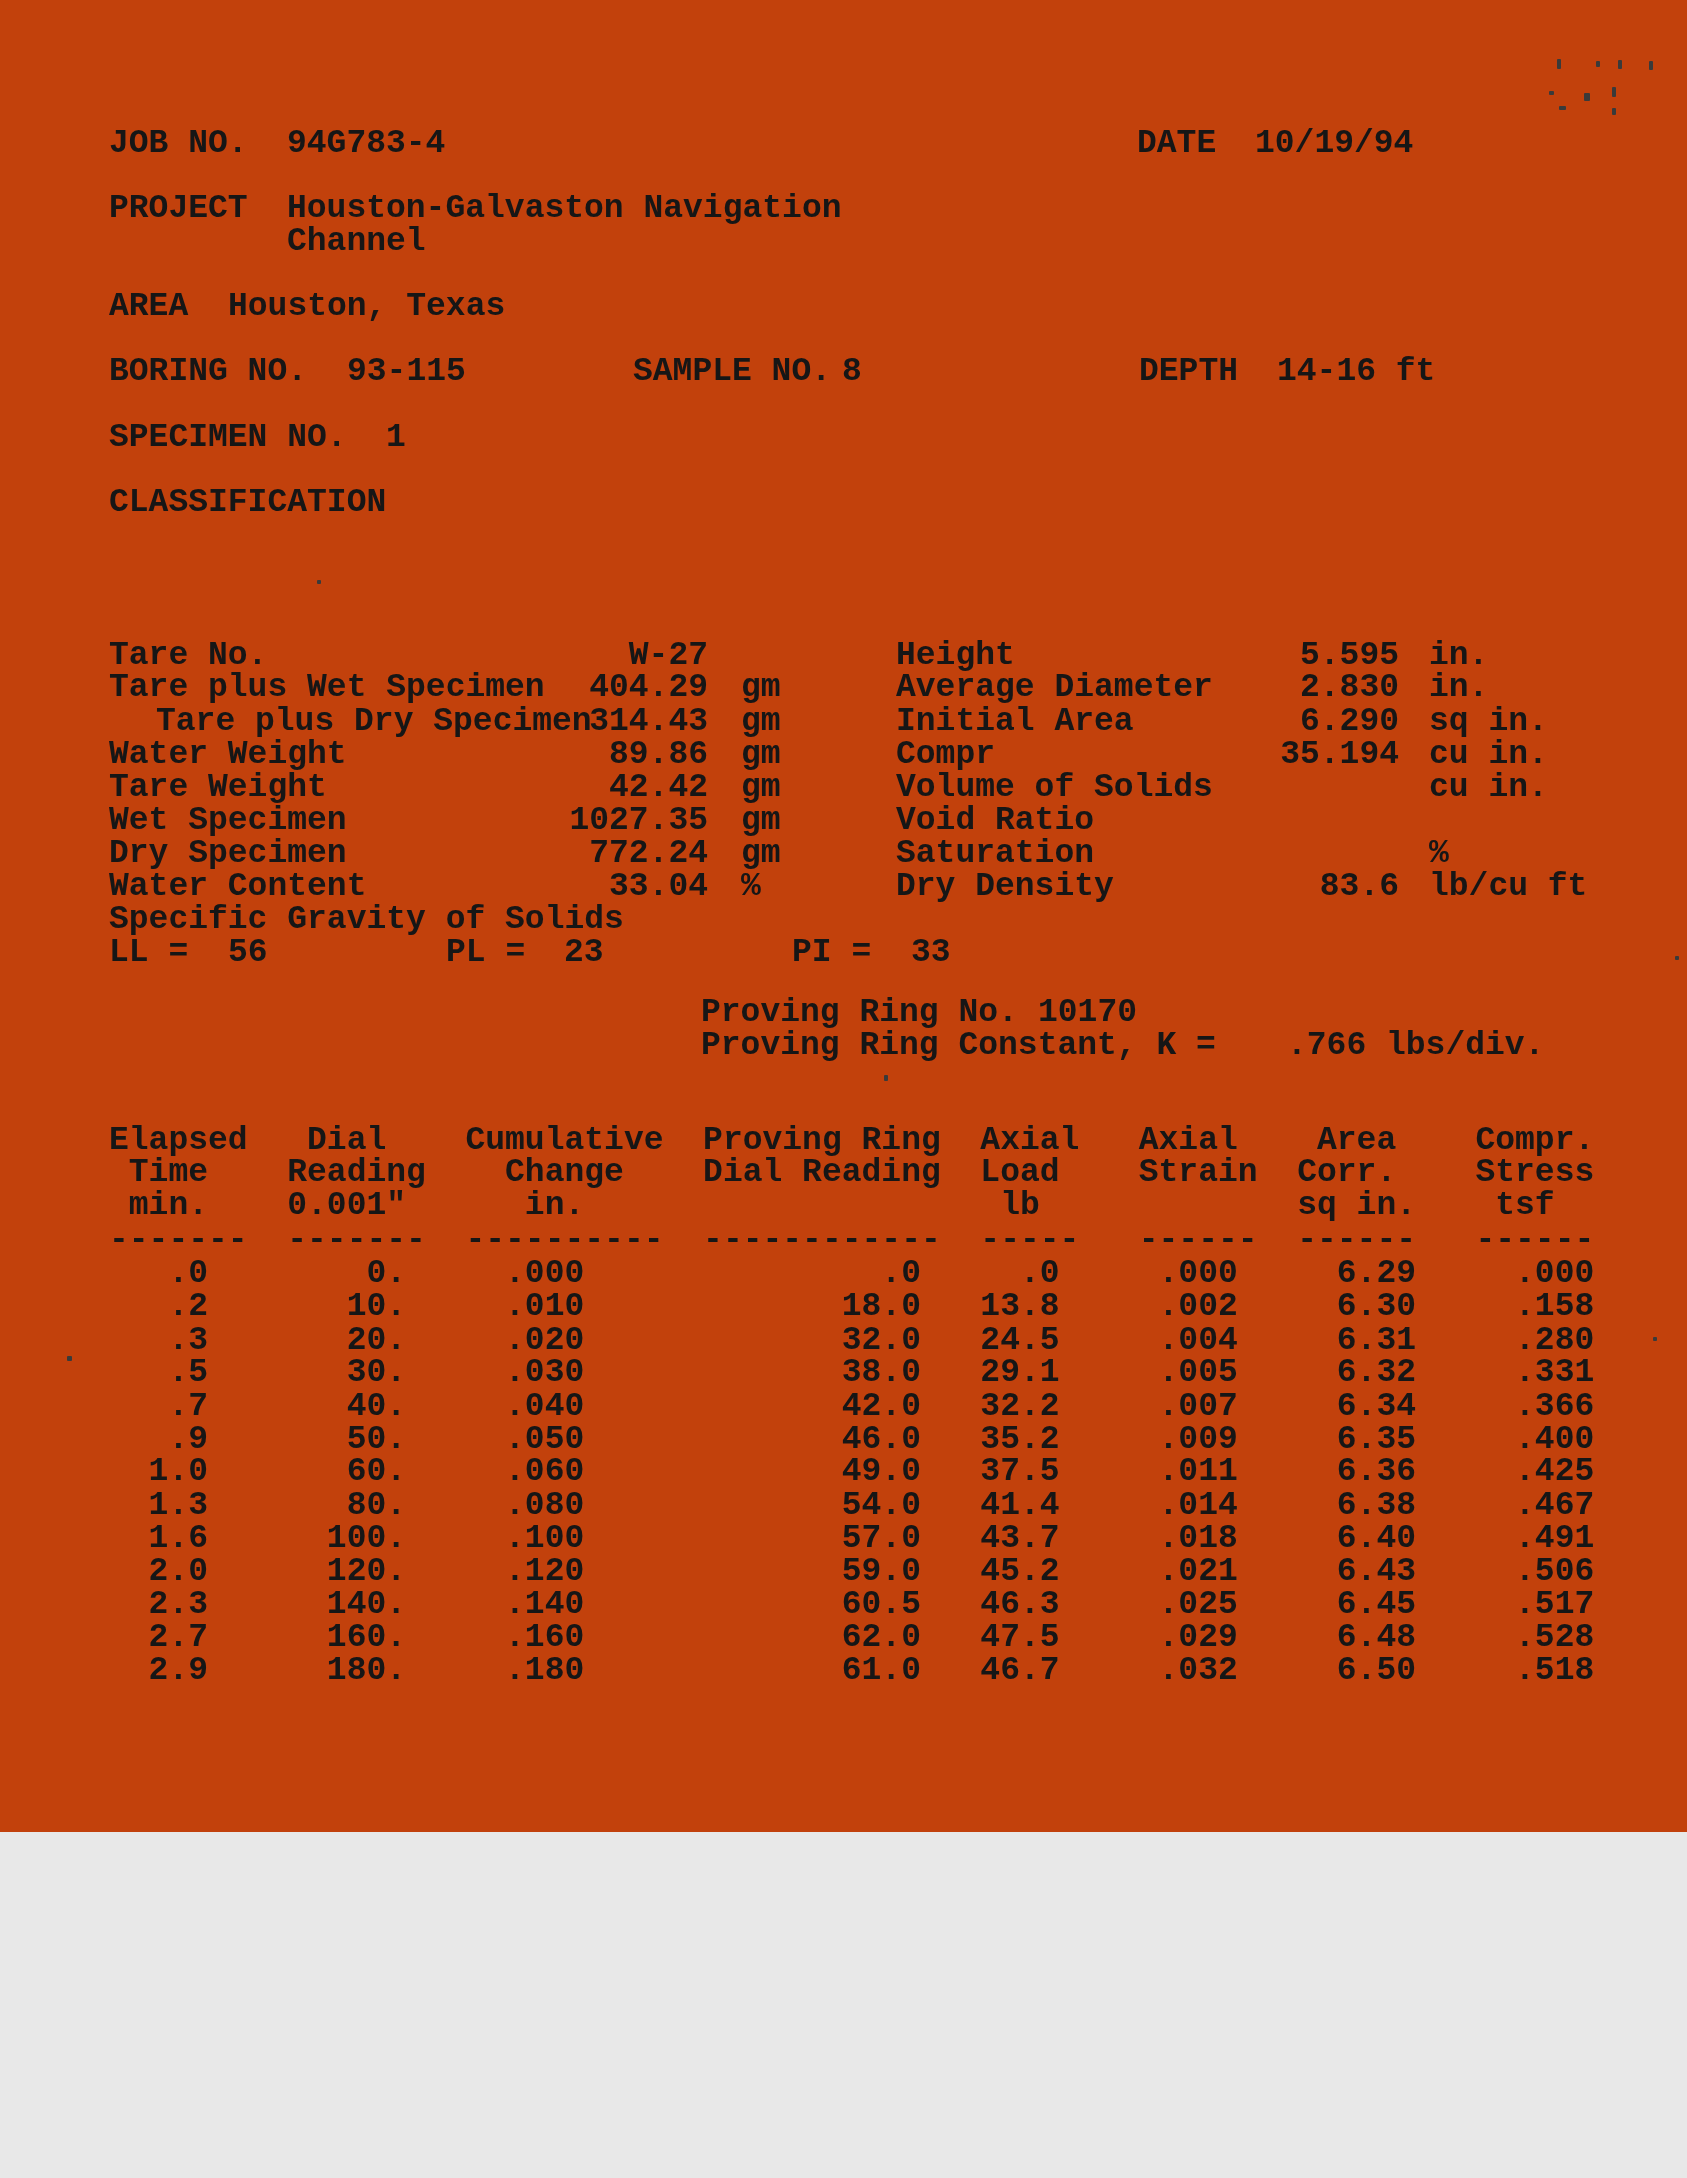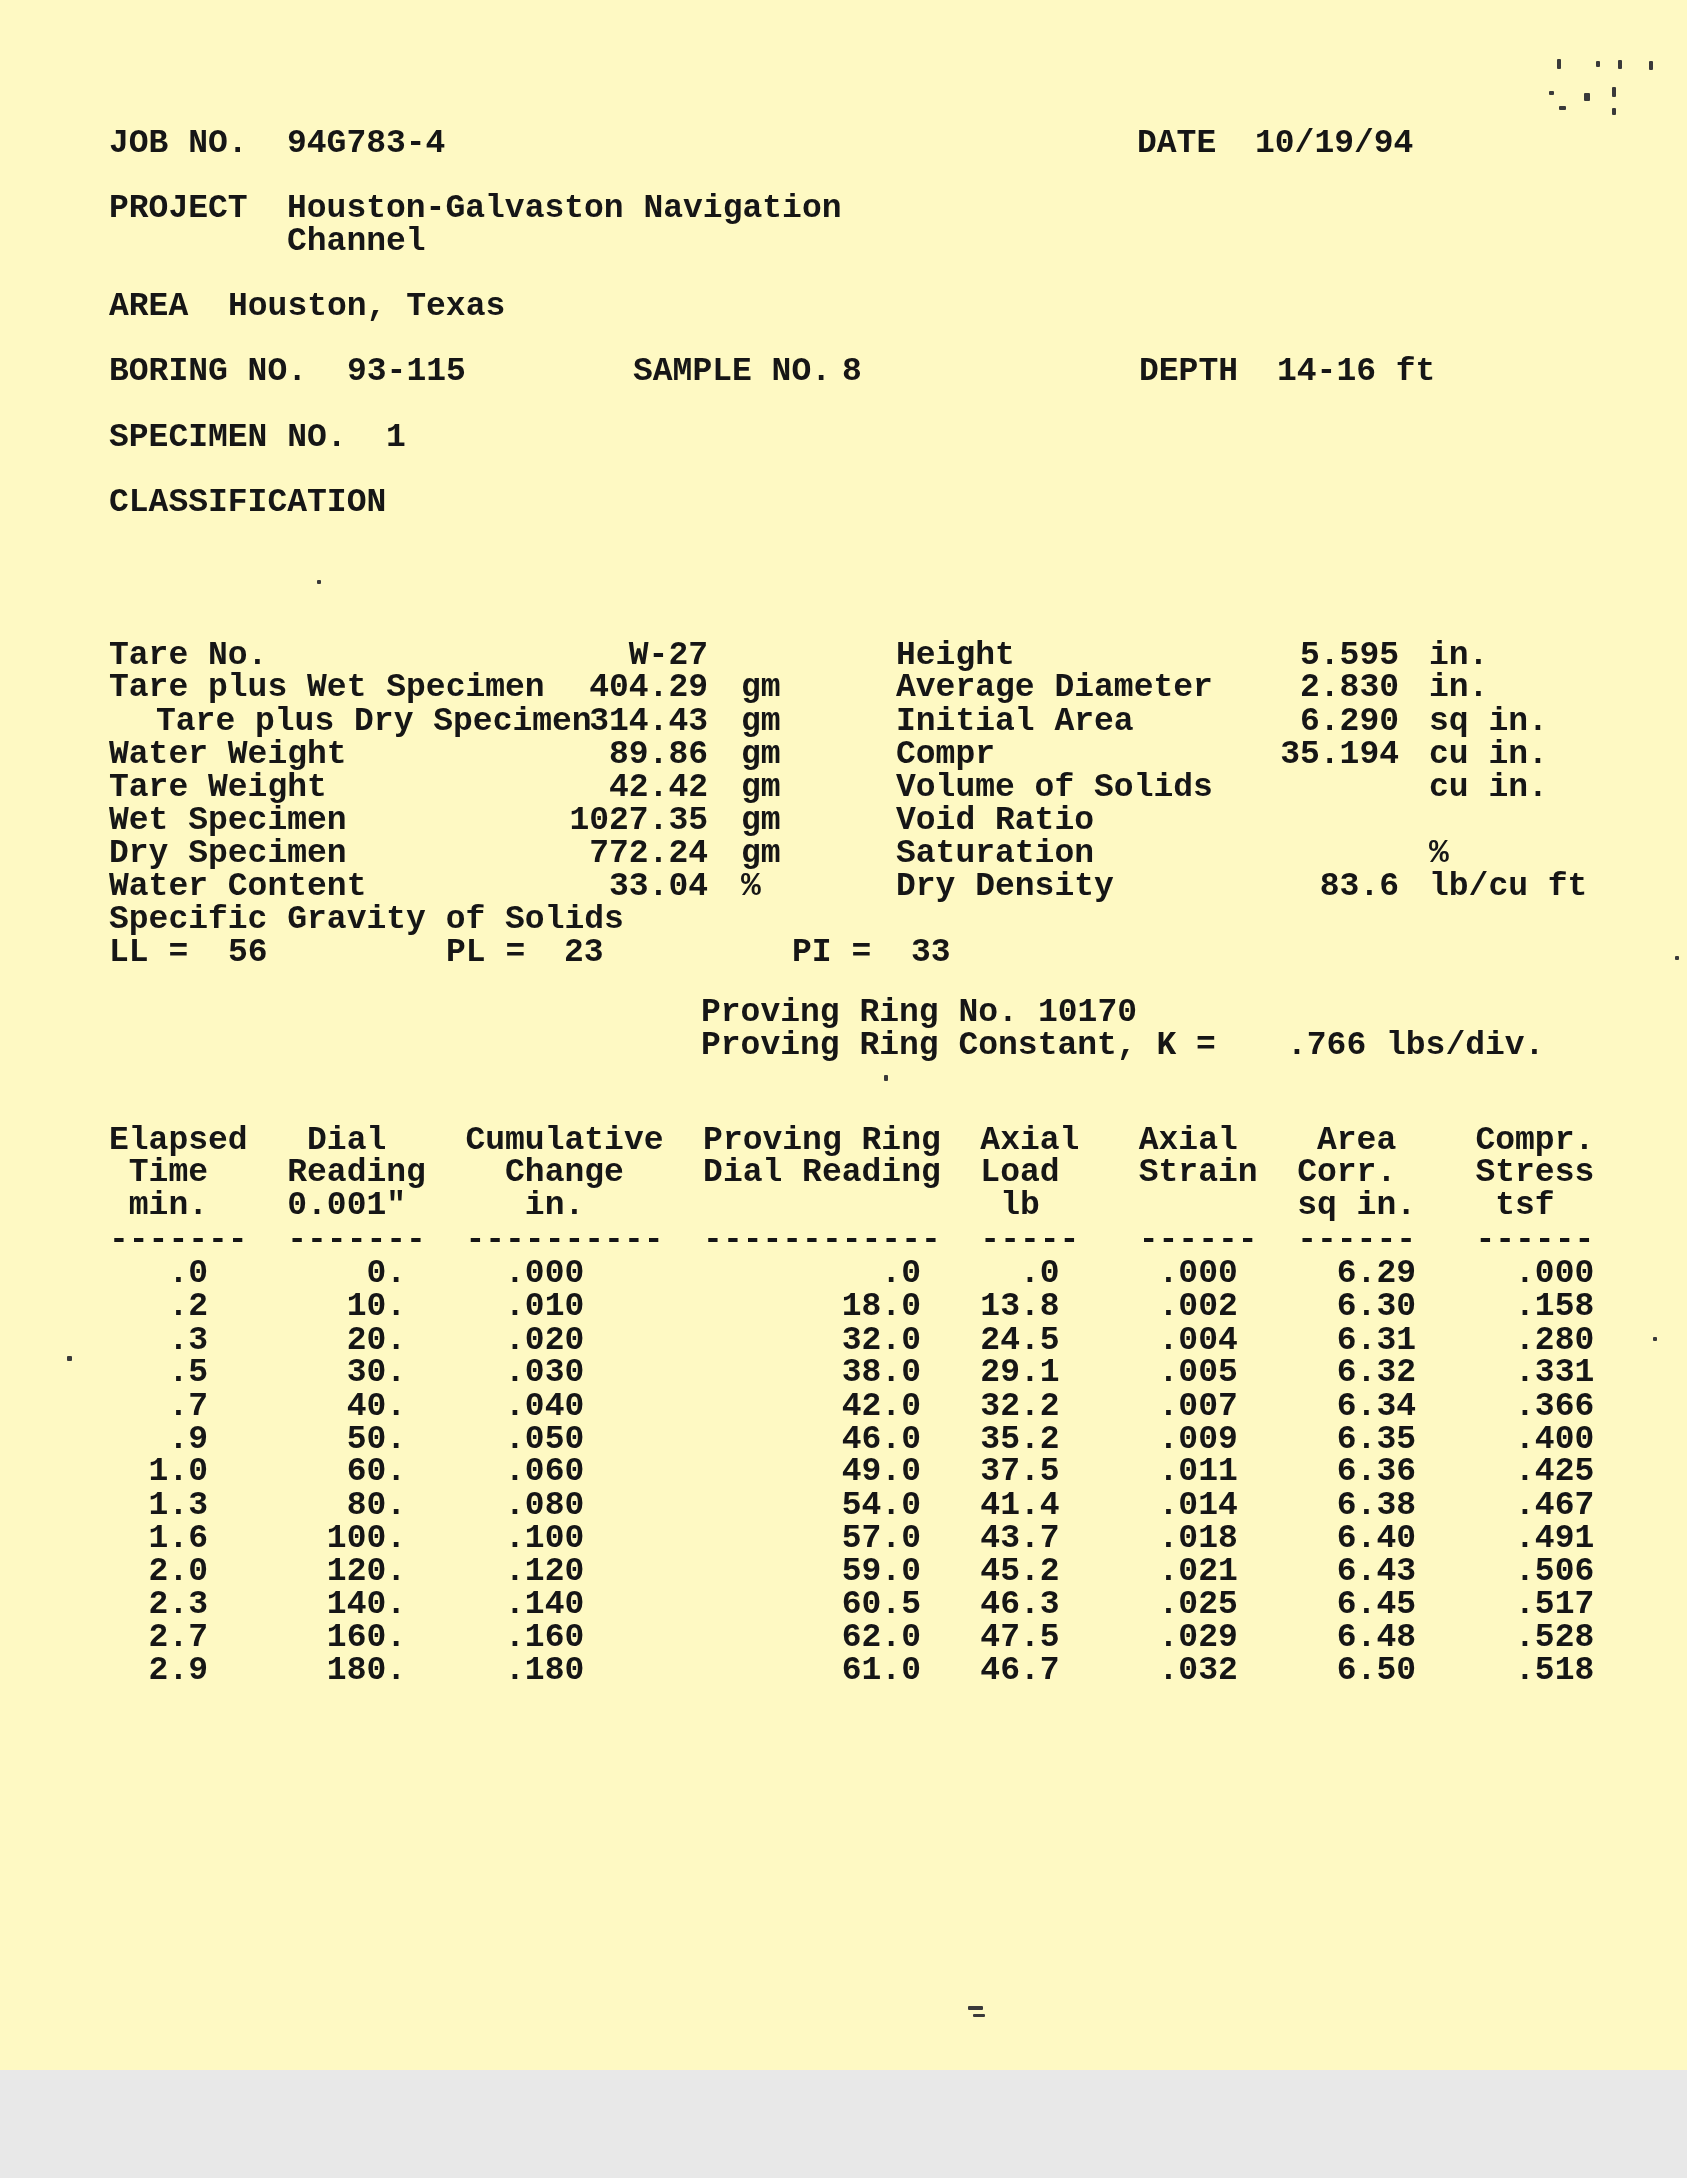--- a/index.html
+++ b/index.html
@@ -1,19 +1,19 @@
 <!DOCTYPE html>
 <html><head>
 <meta charset="utf-8">
 <style>
   html,body { margin:0; padding:0; background:#e8e8e8; }
   .page {
     position:relative;
-    width:1687px; height:2070px;
-    background:#fef9c3;
+    width:1687px; height:1832px;
+    background:#c2410c;
     overflow:hidden;
     font-family:"Liberation Mono","DejaVu Sans Mono",monospace;
     font-weight:700;
     font-size:33px;
     line-height:1;
     color:#161616;
   }
   .line { position:absolute; white-space:pre; }
   .rbox { position:absolute; white-space:pre; text-align:right; }
   .speck { position:absolute; background:#3a3a3a; border-radius:1px; }

